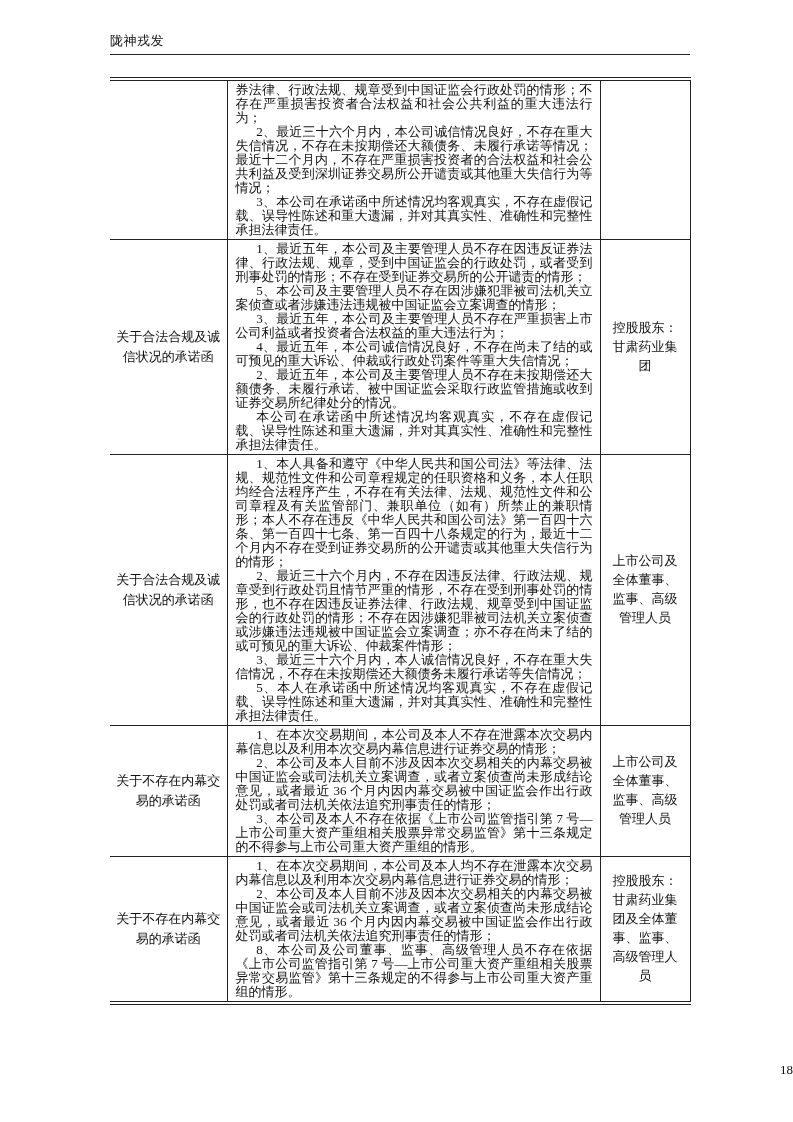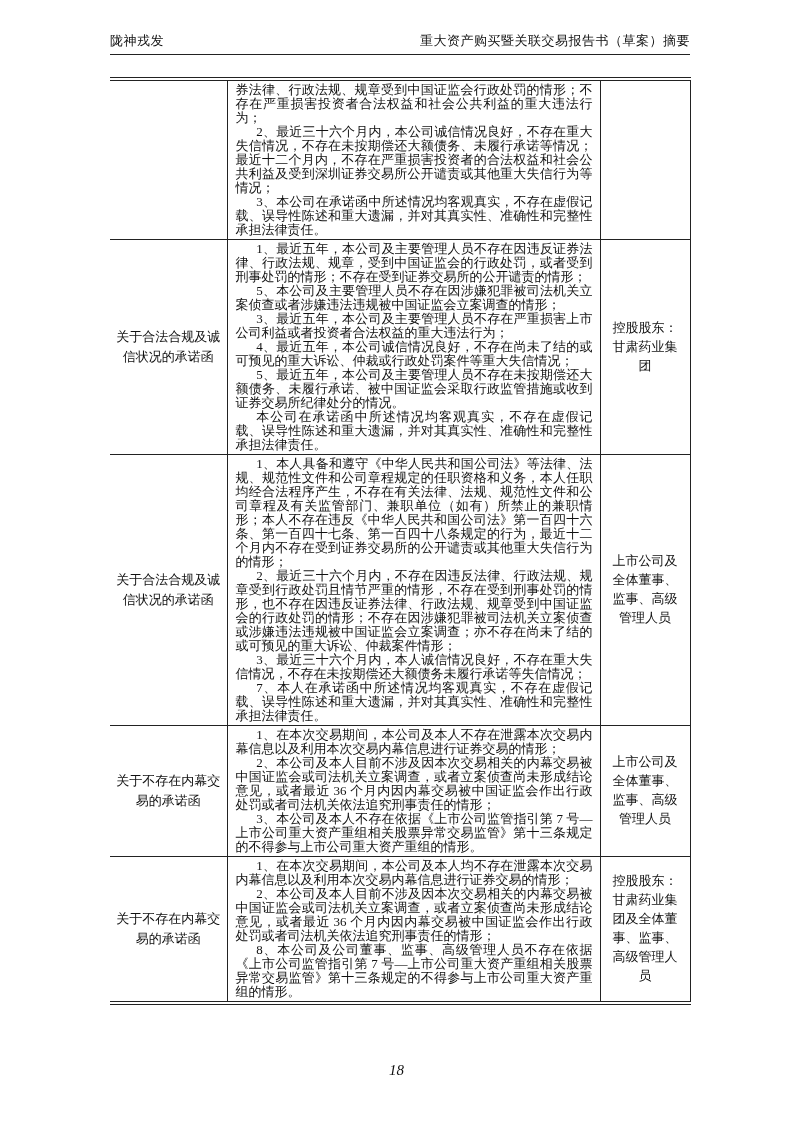--- a/index.html
+++ b/index.html
@@ -65,32 +65,30 @@
   .para {
     text-align: justify;
     line-height: 14px;
     word-break: break-all;
   }
   .para.indent { text-indent: 1.6em; }
   .page-number {
     position: absolute;
     left: 0; right: 0;
     top: 1062px;
-    text-align: center;
-    font-size: 15px;
-    font-style: italic;
+    text-align: right;
+    font-size: 13px;
   }
 </style>
 </head>
 <body>
 
 <div class="content">
   <div class="page-header">
     <span>陇神戎发</span>
-    <span>重大资产购买暨关联交易报告书（草案）摘要</span>
   </div>
   <div class="header-rule"></div>
 
   <table class="commitments">
     <colgroup>
       <col class="c-label">
         <col class="c-body">
         <col class="c-party">
     </colgroup>
     <tbody id="table-body">
@@ -104,35 +102,35 @@
           <td class="party-cell"></td>
         </tr>
         <tr>
           <td class="label-cell">关于合法合规及诚
 信状况的承诺函</td>
           <td class="body-cell">
             <div class="para indent">1、最近五年，本公司及主要管理人员不存在因违反证券法律、行政法规、规章，受到中国证监会的行政处罚，或者受到刑事处罚的情形；不存在受到证券交易所的公开谴责的情形；</div>
             <div class="para indent">5、本公司及主要管理人员不存在因涉嫌犯罪被司法机关立案侦查或者涉嫌违法违规被中国证监会立案调查的情形；</div>
             <div class="para indent">3、最近五年，本公司及主要管理人员不存在严重损害上市公司利益或者投资者合法权益的重大违法行为；</div>
             <div class="para indent">4、最近五年，本公司诚信情况良好，不存在尚未了结的或可预见的重大诉讼、仲裁或行政处罚案件等重大失信情况；</div>
-            <div class="para indent">5、最近五年，本公司及主要管理人员不存在未按期偿还大额债务、未履行承诺、被中国证监会采取行政监管措施或收到证券交易所纪律处分的情况。</div>
+            <div class="para indent">2、最近五年，本公司及主要管理人员不存在未按期偿还大额债务、未履行承诺、被中国证监会采取行政监管措施或收到证券交易所纪律处分的情况。</div>
             <div class="para indent">本公司在承诺函中所述情况均客观真实，不存在虚假记载、误导性陈述和重大遗漏，并对其真实性、准确性和完整性承担法律责任。</div>
           </td>
           <td class="party-cell">控股股东：
 甘肃药业集
 团</td>
         </tr>
         <tr>
           <td class="label-cell">关于合法合规及诚
 信状况的承诺函</td>
           <td class="body-cell">
             <div class="para indent">1、本人具备和遵守《中华人民共和国公司法》等法律、法规、规范性文件和公司章程规定的任职资格和义务，本人任职均经合法程序产生，不存在有关法律、法规、规范性文件和公司章程及有关监管部门、兼职单位（如有）所禁止的兼职情形；本人不存在违反《中华人民共和国公司法》第一百四十六条、第一百四十七条、第一百四十八条规定的行为，最近十二个月内不存在受到证券交易所的公开谴责或其他重大失信行为的情形；</div>
             <div class="para indent">2、最近三十六个月内，不存在因违反法律、行政法规、规章受到行政处罚且情节严重的情形，不存在受到刑事处罚的情形，也不存在因违反证券法律、行政法规、规章受到中国证监会的行政处罚的情形；不存在因涉嫌犯罪被司法机关立案侦查或涉嫌违法违规被中国证监会立案调查；亦不存在尚未了结的或可预见的重大诉讼、仲裁案件情形；</div>
             <div class="para indent">3、最近三十六个月内，本人诚信情况良好，不存在重大失信情况，不存在未按期偿还大额债务未履行承诺等失信情况；</div>
-            <div class="para indent">7、本人在承诺函中所述情况均客观真实，不存在虚假记载、误导性陈述和重大遗漏，并对其真实性、准确性和完整性承担法律责任。</div>
+            <div class="para indent">5、本人在承诺函中所述情况均客观真实，不存在虚假记载、误导性陈述和重大遗漏，并对其真实性、准确性和完整性承担法律责任。</div>
           </td>
           <td class="party-cell">上市公司及
 全体董事、
 监事、高级
 管理人员</td>
         </tr>
         <tr>
           <td class="label-cell">关于不存在内幕交
 易的承诺函</td>
           <td class="body-cell">

